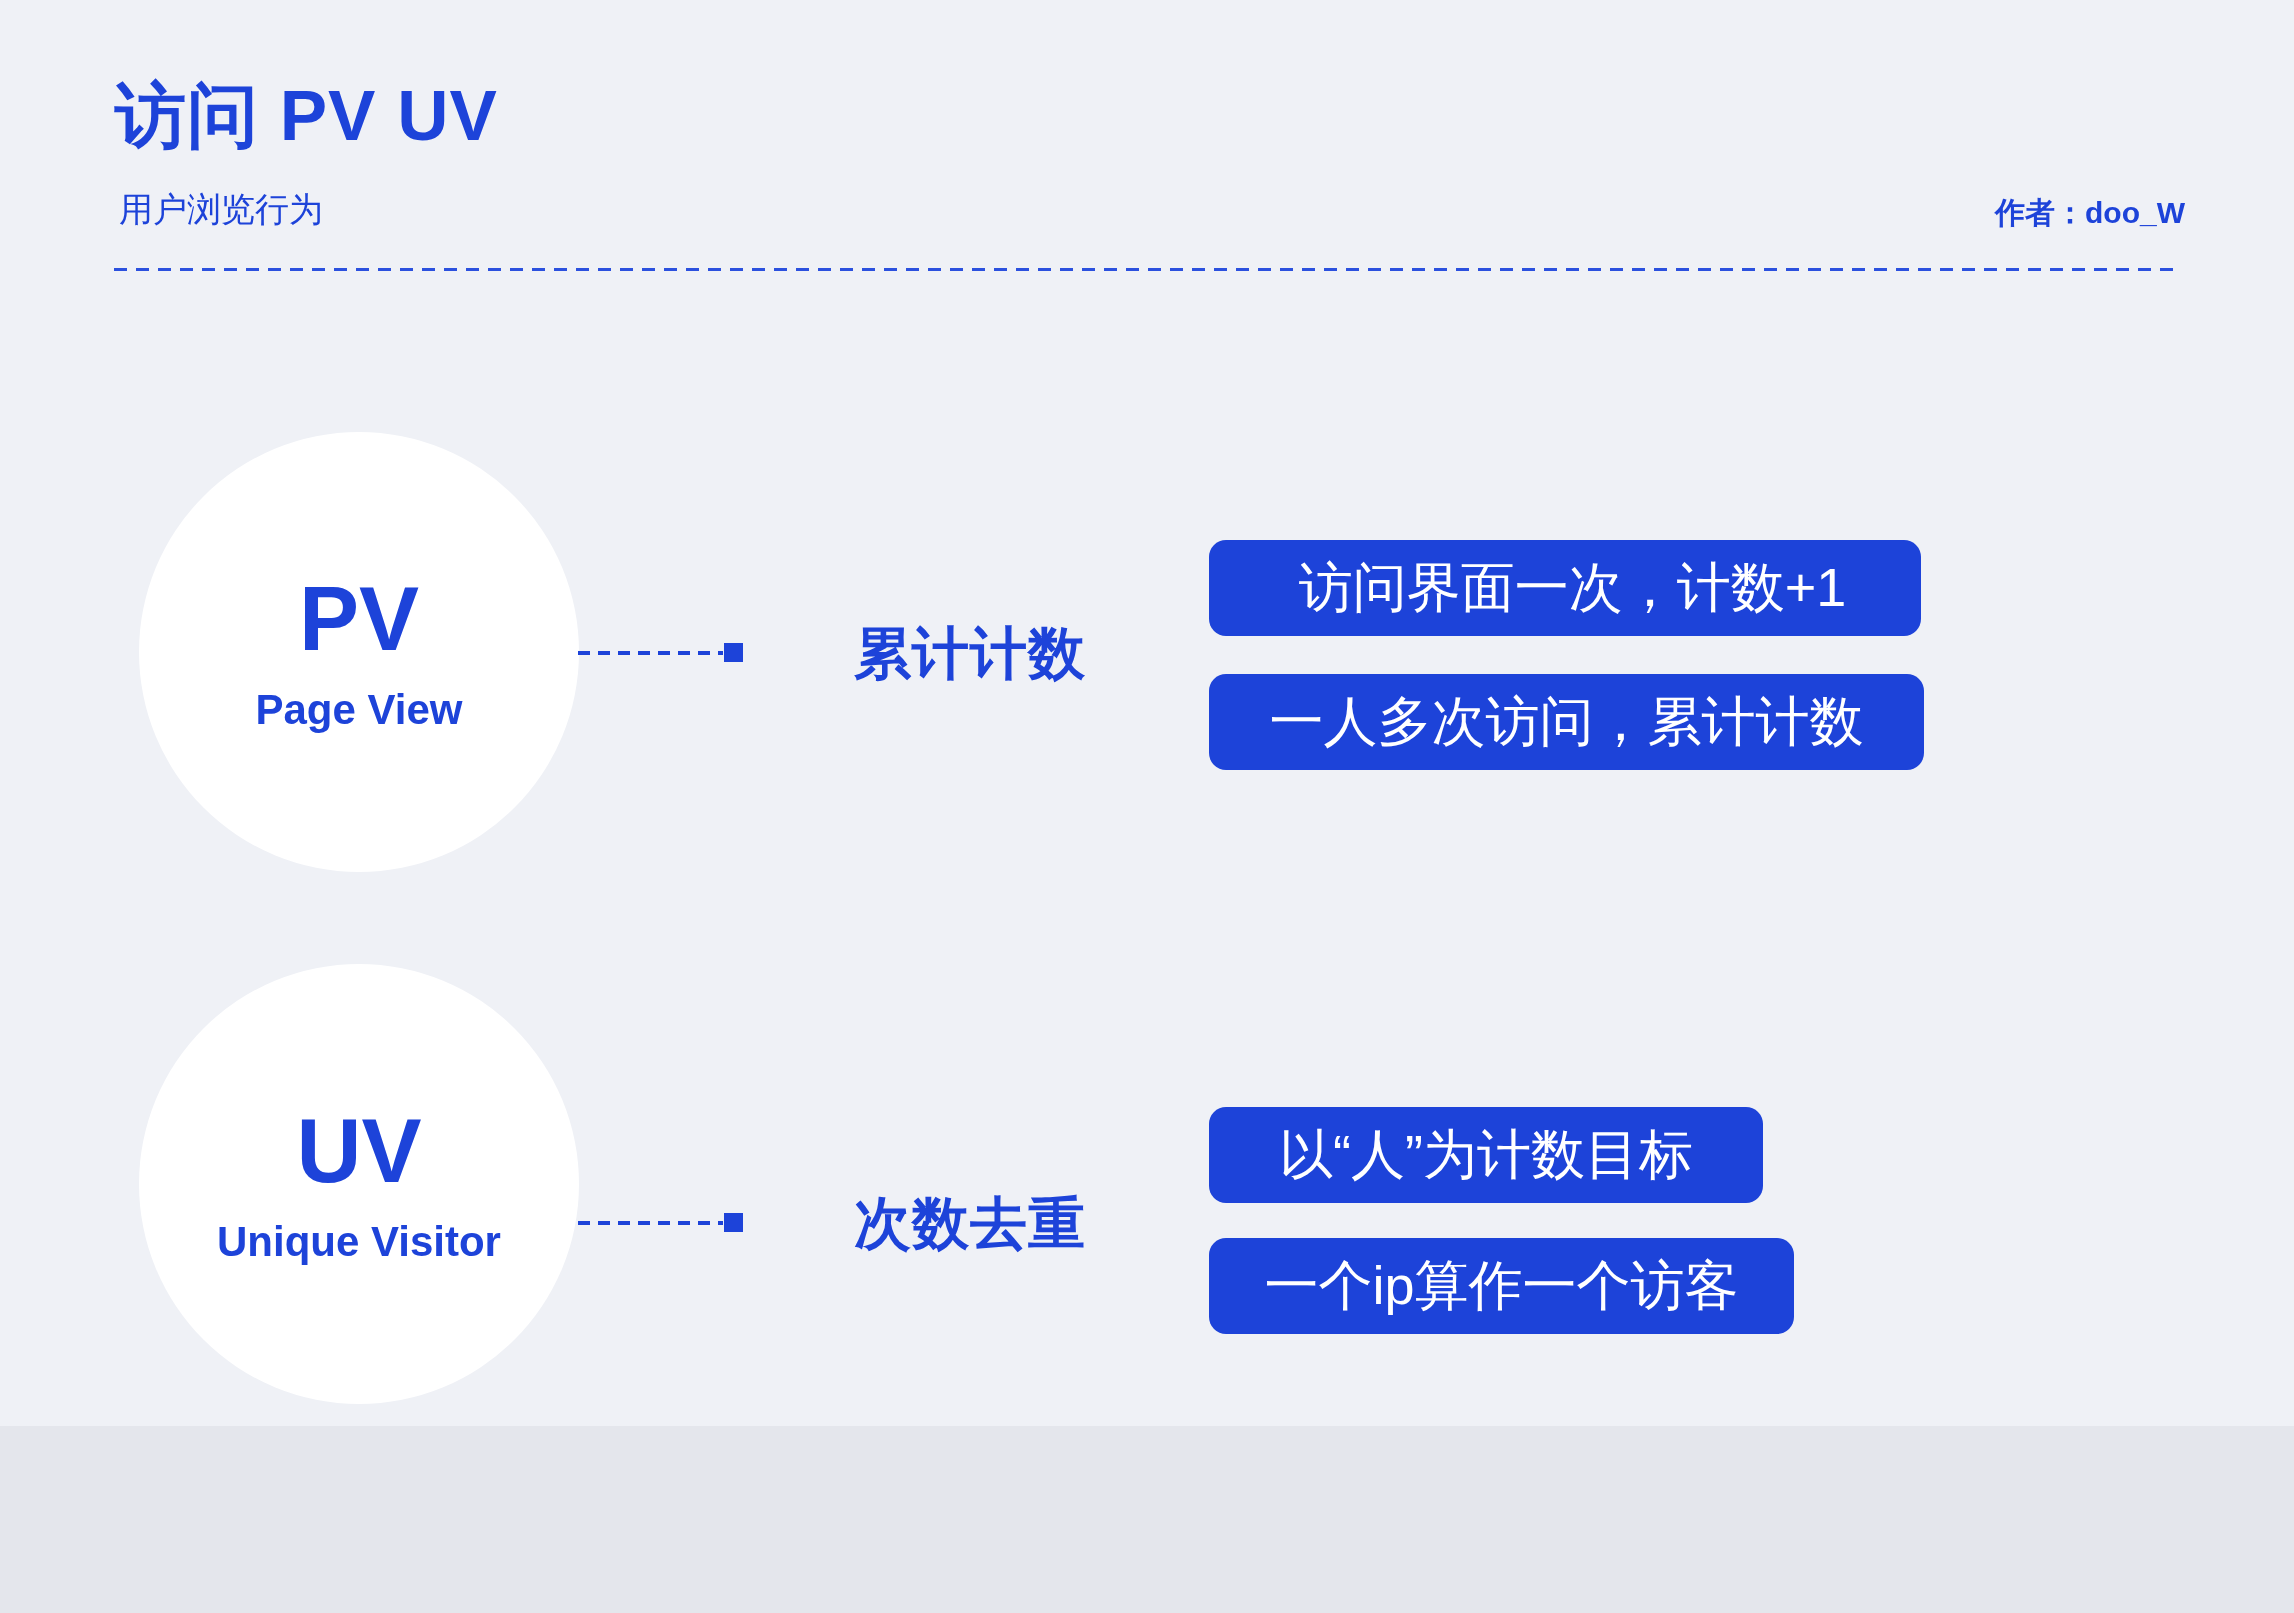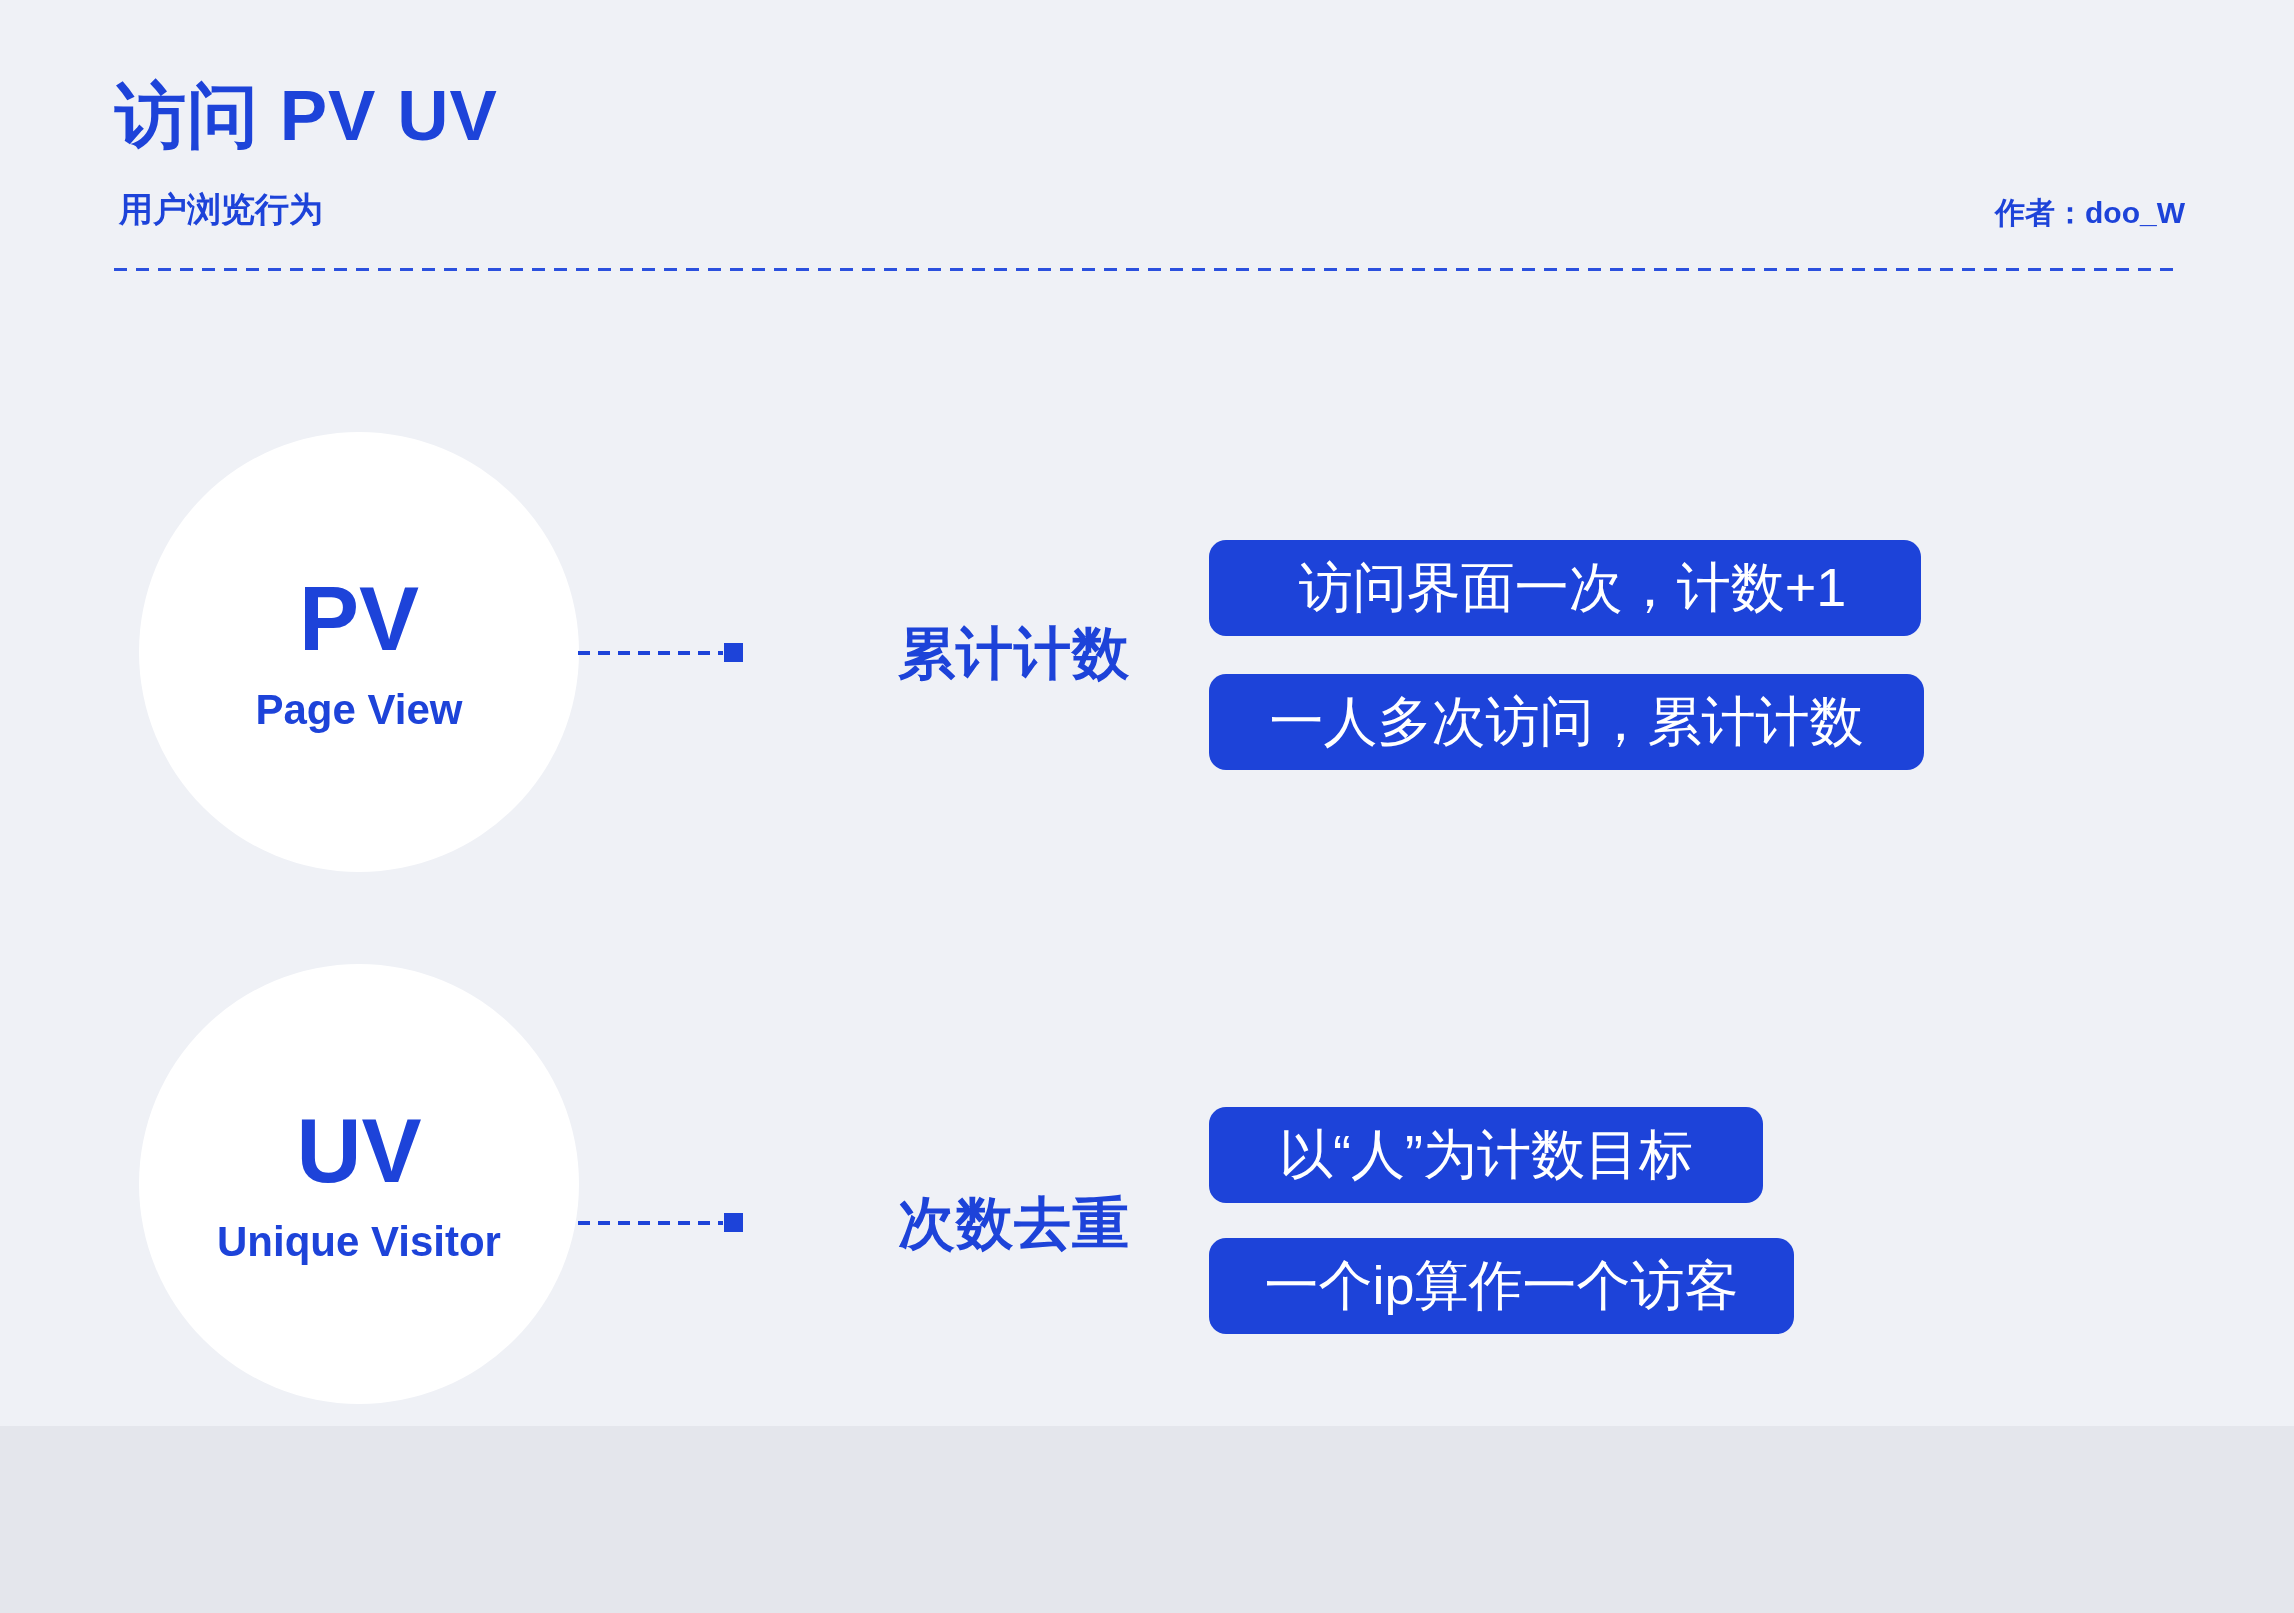--- a/index.html
+++ b/index.html
@@ -23,21 +23,21 @@
     font-weight: 700;
     line-height: 1.15;
     color: #1d43d9;
     letter-spacing: 1px;
   }
   .subtitle {
     position: absolute;
     left: 119px;
     top: 187px;
     font-size: 34px;
-    font-weight: 700;
+    font-weight: 400;
     color: #1d43d9;
   }
   .author {
     position: absolute;
     right: 109px;
     top: 193px;
     font-size: 30px;
     font-weight: 600;
     color: #1d43d9;
   }
@@ -110,21 +110,20 @@
   
   .rlabel {
     position: absolute;
     left: 854px;
     font-size: 57px;
     font-weight: 700;
     line-height: 59px;
     color: #1d43d9;
     letter-spacing: 1px;
     white-space: nowrap;
-    margin-left: 44px;
   }
   #row-pv .rlabel { top: 624px; }
   #row-uv .rlabel { top: 1194px; }
 
   
   .pills {
     position: absolute;
     left: 1209px;
     display: flex;
     flex-direction: column;

